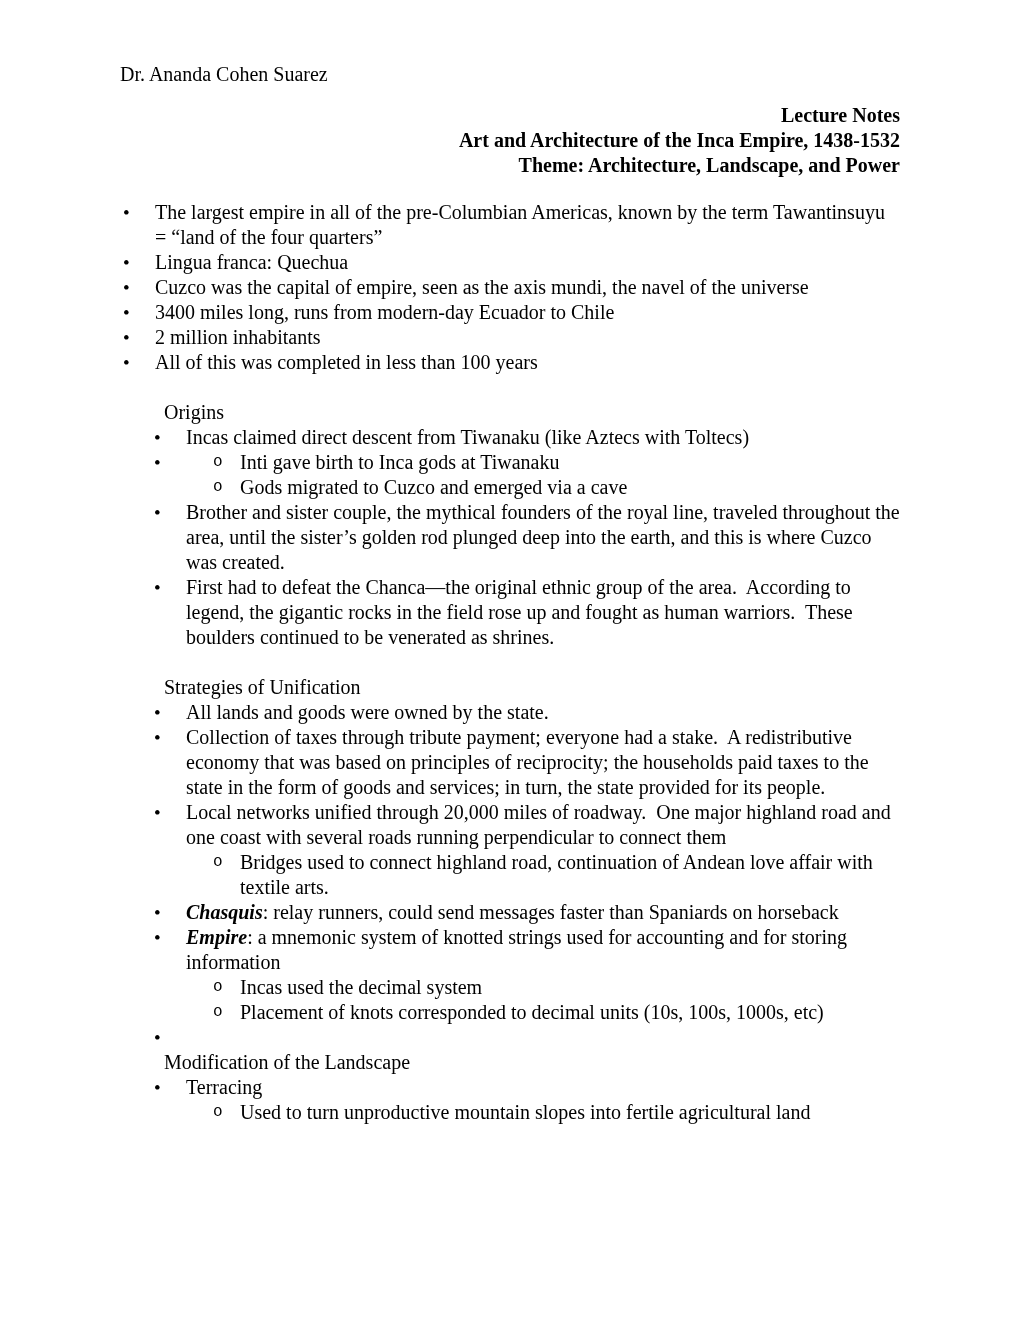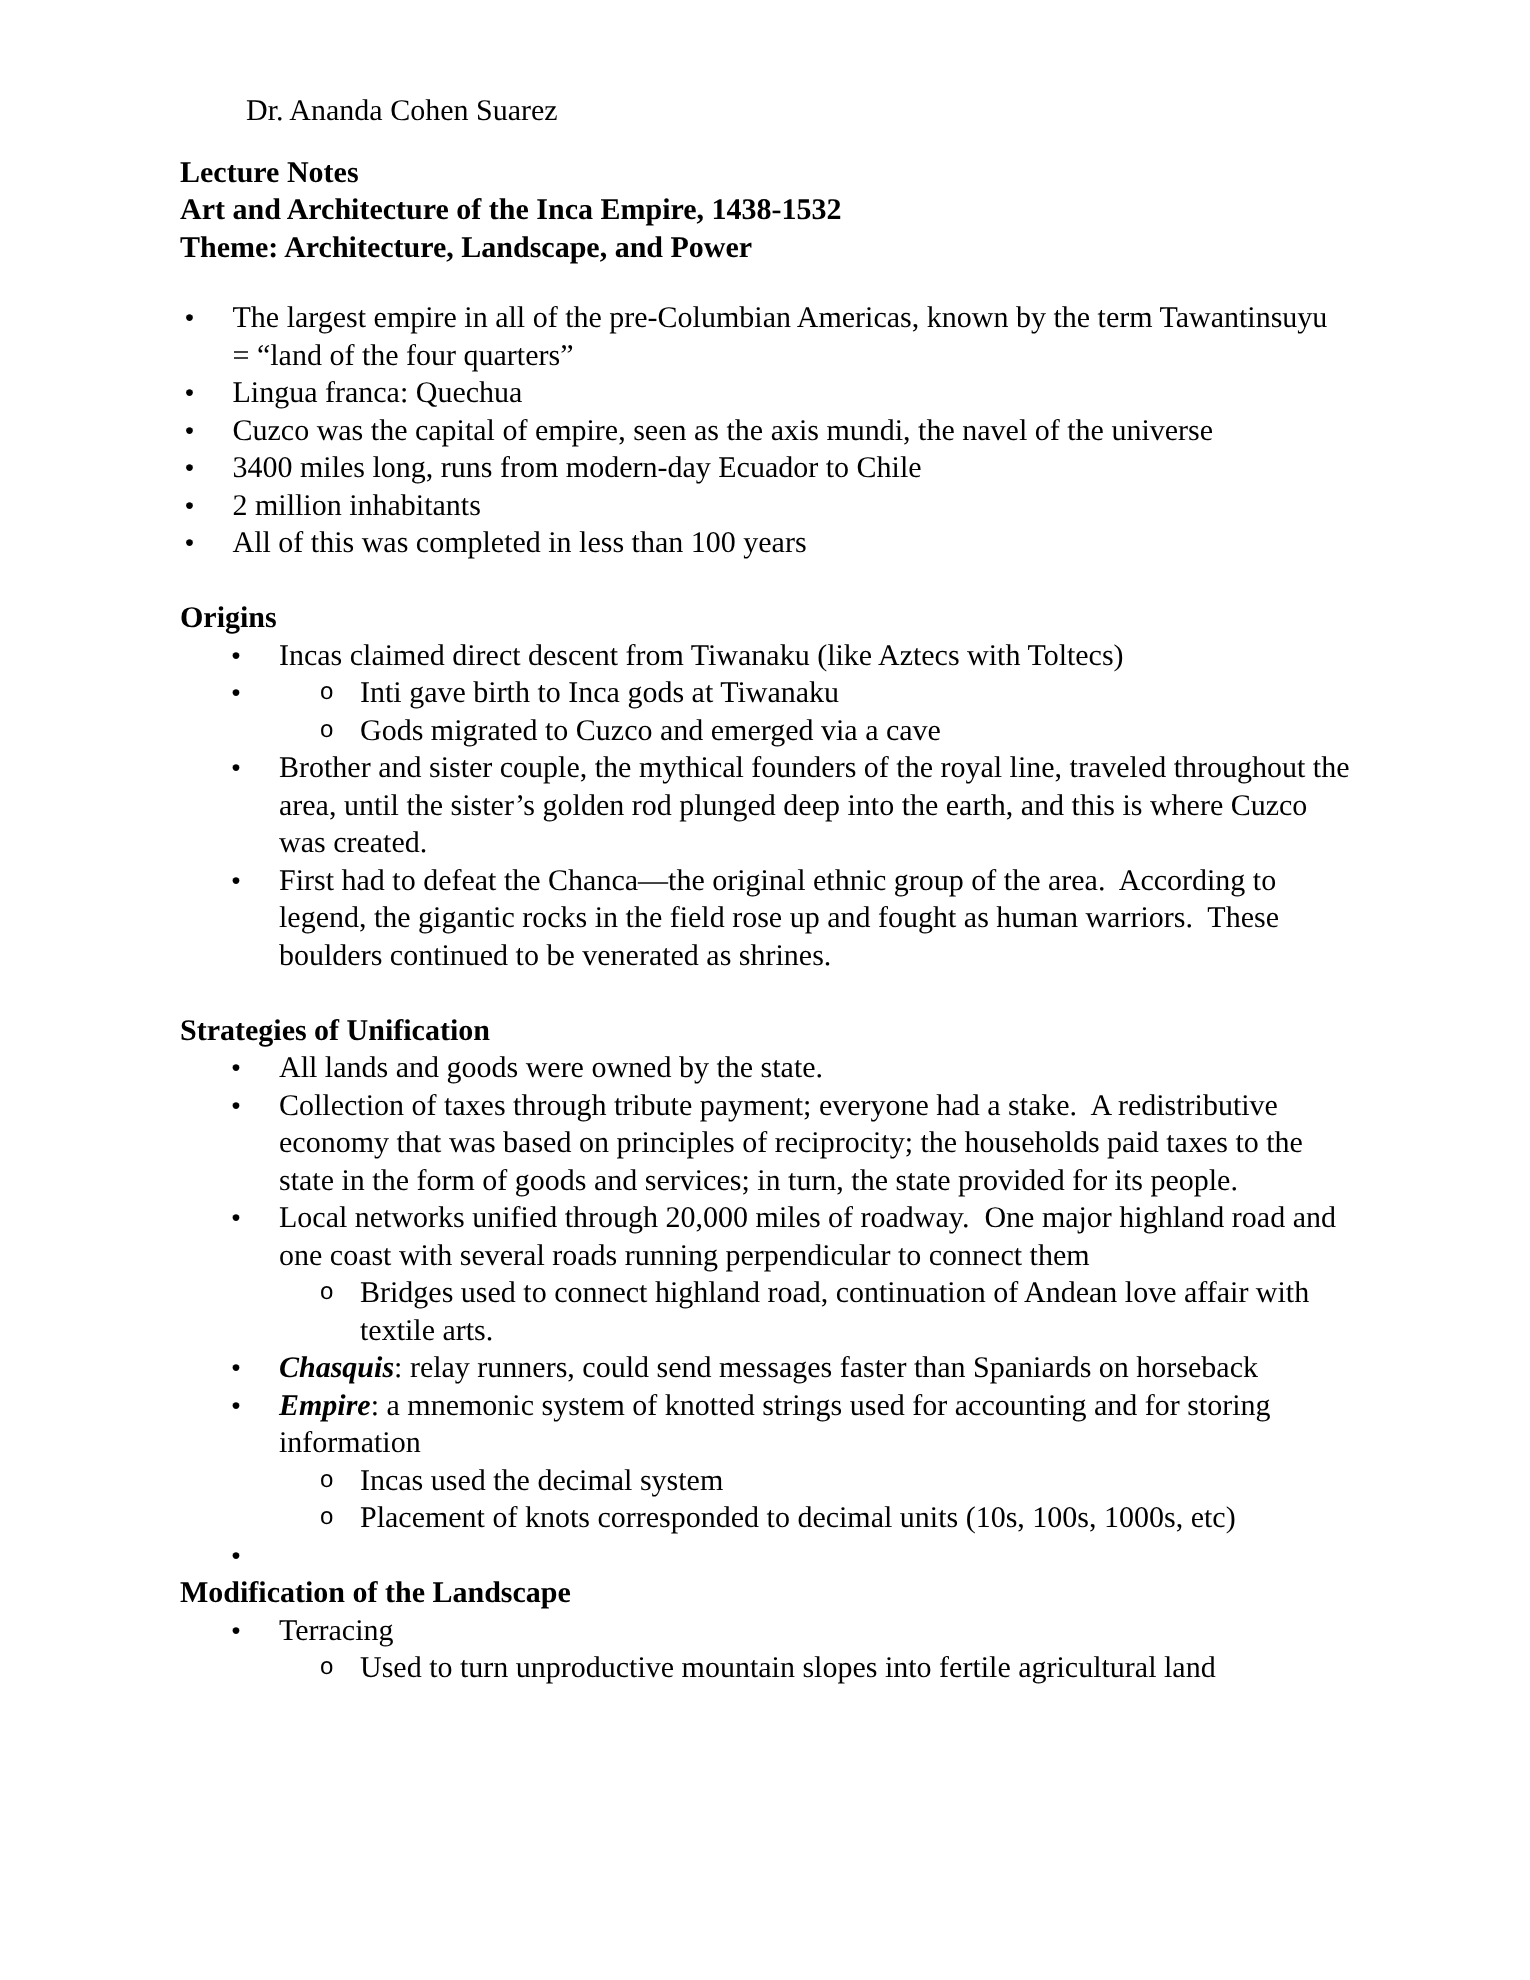--- a/index.html
+++ b/index.html
@@ -18,35 +18,35 @@
   }
   .page {
     box-sizing: border-box;
     width: 1020px;
     height: 1320px;
     padding: 62px 120px 40px 120px;
     background: #ffffff;
   }
   .hdr-line {
     white-space: pre-wrap;
-    margin-left: 44px;
   }
   .title-block {
     margin-top: 16px;
-    text-align: left;
+    text-align: right;
     font-weight: bold;
   }
   .title-line { white-space: pre-wrap; }
   .list-block {
     margin-top: 22px;
   }
   .section-heading {
     margin-top: 25px;
-    font-weight: bold;
+    font-weight: normal;
     white-space: pre-wrap;
+    margin-left: 44px;
   }
   .item {
     position: relative;
   }
   .item .txt {
     white-space: pre-wrap;
   }
   .item .glyph {
     position: absolute;
     top: 0;

